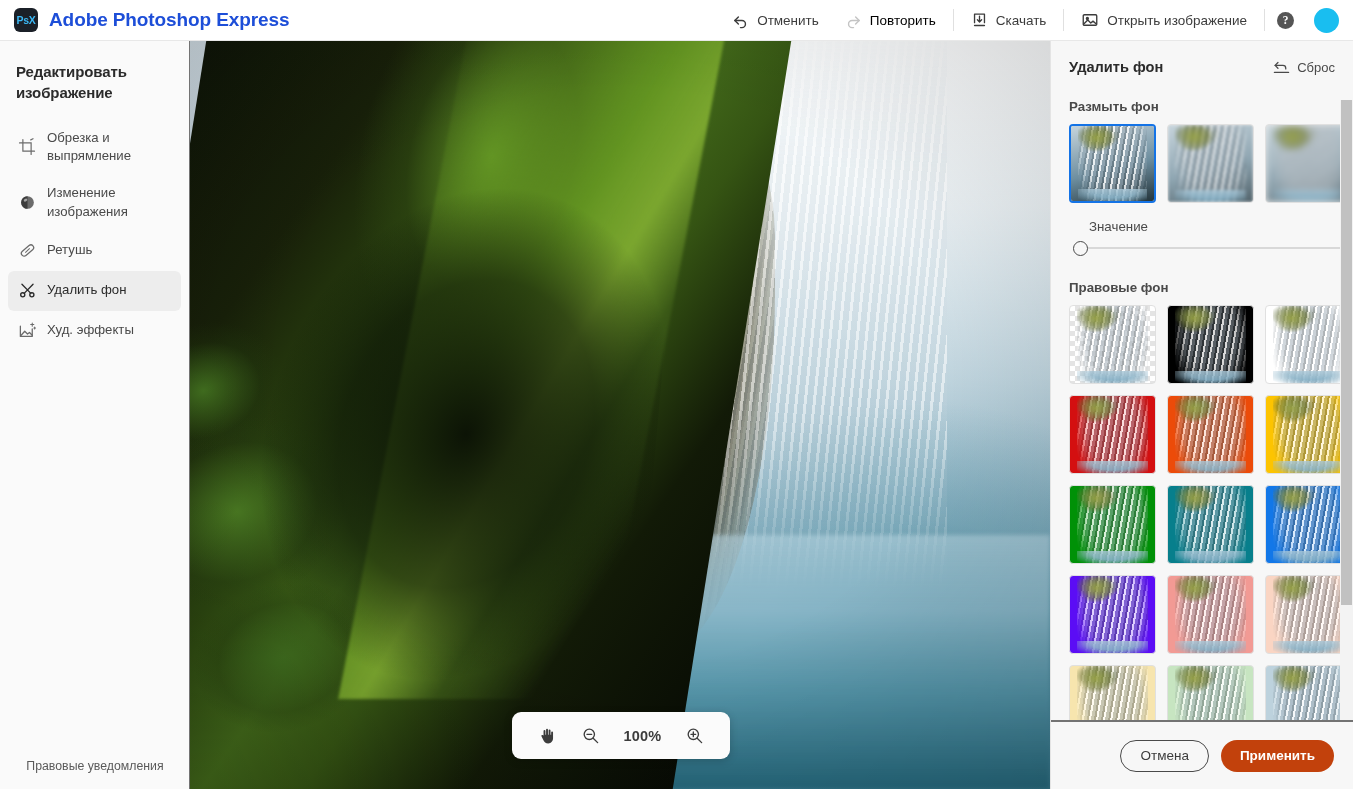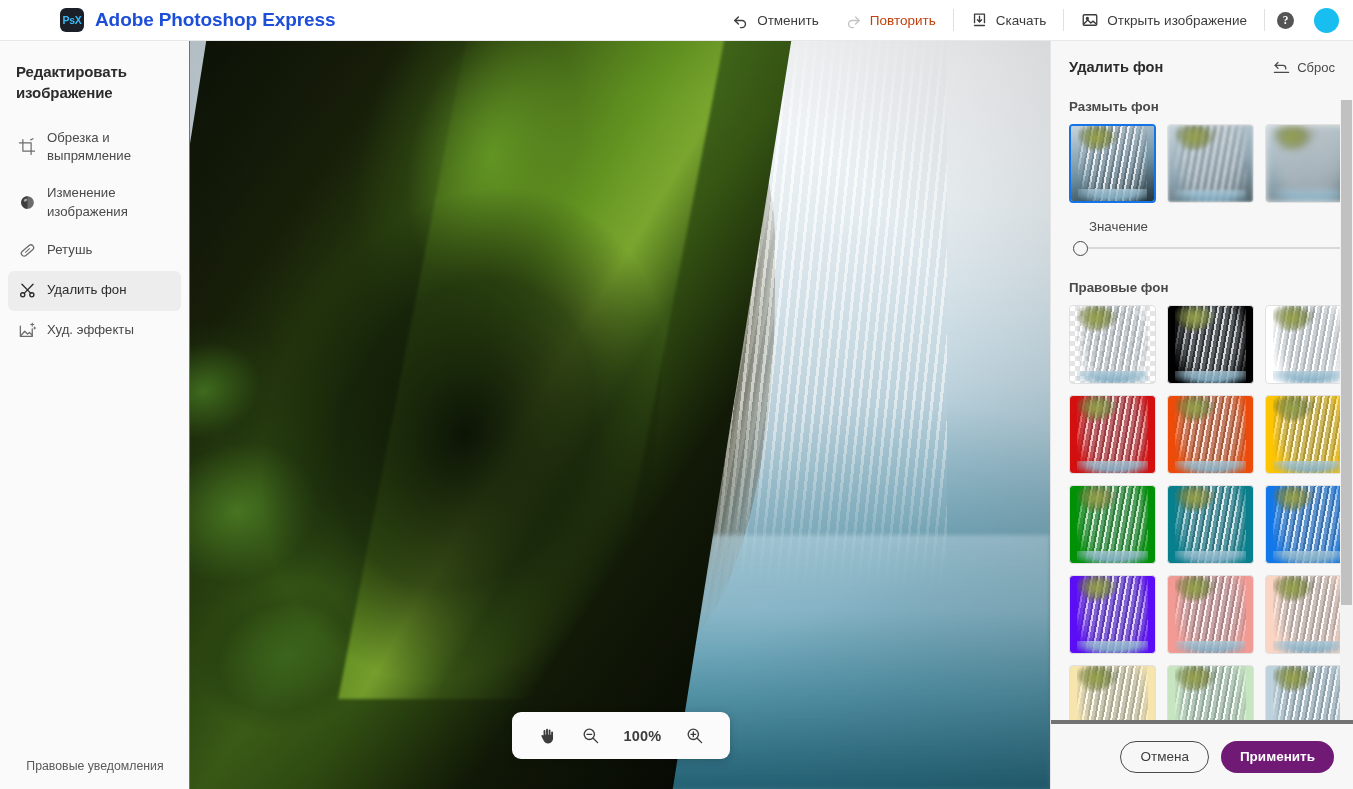--- a/index.html
+++ b/index.html
@@ -12,40 +12,40 @@
   }
 
   .app { position: relative; width: 1353px; height: 789px; background:#fff; }
 
   
   .header {
     position: absolute; top:0; left:0; width:1353px; height:41px;
     background:#ffffff; border-bottom:1px solid #e8e8e8;
     display:flex; align-items:center;
   }
-  .brand { display:flex; align-items:center; padding-left:14px;margin-left:46px; }
+  .brand { display:flex; align-items:center; padding-left:14px; }
   .ps-logo {
     width:24px; height:24px; border-radius:6px; background:#1b2028;
     display:flex; align-items:center; justify-content:center;
     color:#3bb8f5; font-size:10.5px; font-weight:bold; letter-spacing:-0.3px;
     font-family:"Liberation Sans", sans-serif;
   }
   .brand-title {
     margin-left:11px; font-size:19px; font-weight:bold; color:#1d4ed8;
     letter-spacing:-0.1px;
   }
   .header-right {
     margin-left:auto; display:flex; align-items:center; height:41px; padding-right:14px;
   }
   .hbtn {
     display:flex; align-items:center; gap:8px; height:41px;
     padding:0 13px; font-size:13.5px; color:#3c3c3c; cursor:pointer;
     white-space:nowrap;
   }
-  .hbtn.disabled { color:#c2410c; cursor:default; }
+  .hbtn.disabled { color:#000000; cursor:default; }
   .hsep { width:1px; height:22px; background:#e0e0e0; margin:0 4px; }
   .icon { display:inline-flex; align-items:center; justify-content:center; }
   .help-icon {
     width:17px; height:17px; border-radius:50%; background:#555;
     color:#fff; font-size:11.5px; font-weight:bold;
     display:flex; align-items:center; justify-content:center; font-family:"Liberation Serif", serif;
   }
   .avatar {
     width:25px; height:25px; border-radius:50%;
     background:#19bef0; margin-left:12px; cursor:pointer;
@@ -255,32 +255,32 @@
     position:absolute; top:0; left:1px; width:11px; height:505px;
     background:#c1c1c1; border-radius:0; cursor:pointer;
   }
   .pscroll-arrow {
     position:absolute; bottom:4px; left:0; width:13px; height:13px;
     display:flex; align-items:center; justify-content:center; cursor:pointer;
   }
 
   .panel-footer {
     position:absolute; bottom:0; left:0; width:303px; height:69px;
-    background:#f7f7f7; border-top:4px solid #737373;
+    background:#f7f7f7; border-top:2px solid #737373;
     display:flex; align-items:center; justify-content:flex-end; gap:12px; padding-right:20px;
   }
   .btn-cancel {
     height:32px; padding:0 19px; border-radius:16px;
     border:1.5px solid #4a4a4a; background:transparent;
     font-size:13.5px; color:#3c3c3c; cursor:pointer;
     font-family:"Liberation Sans", sans-serif;
   }
   .btn-apply {
     height:32px; padding:0 19px; border-radius:16px; border:none;
-    background:#701a75; color:#fff; font-size:13.5px; font-weight:bold; cursor:pointer;
+    background:#c2410c; color:#fff; font-size:13.5px; font-weight:bold; cursor:pointer;
     font-family:"Liberation Sans", sans-serif;
   }
 </style>
 </head>
 <body>
 
 <div class="app">
 
   <div class="header">
     <div class="brand">

